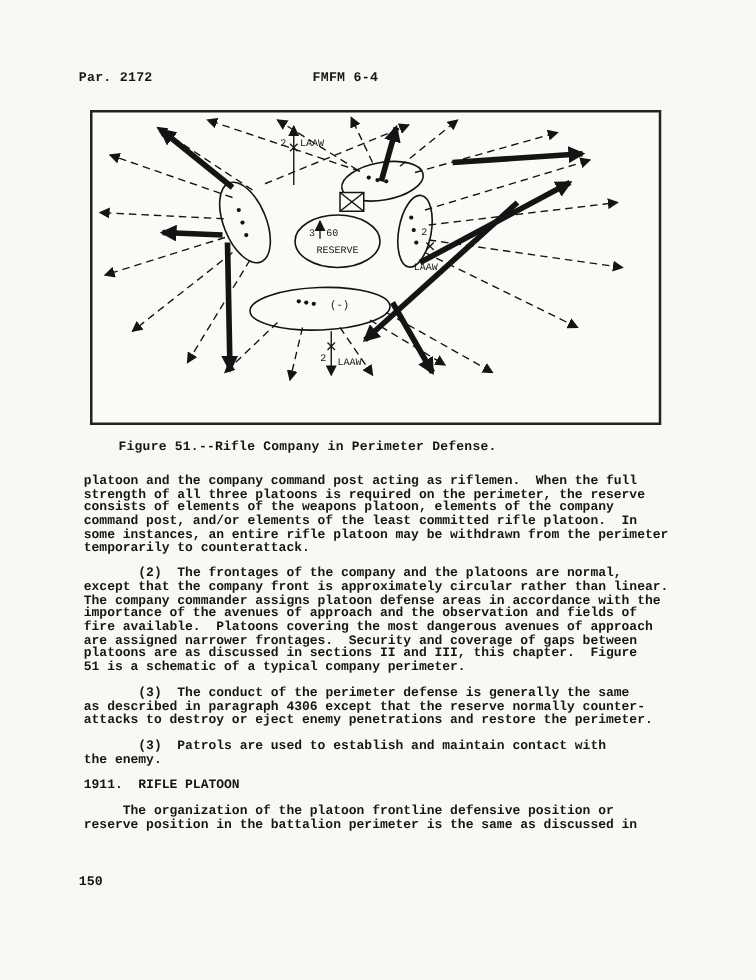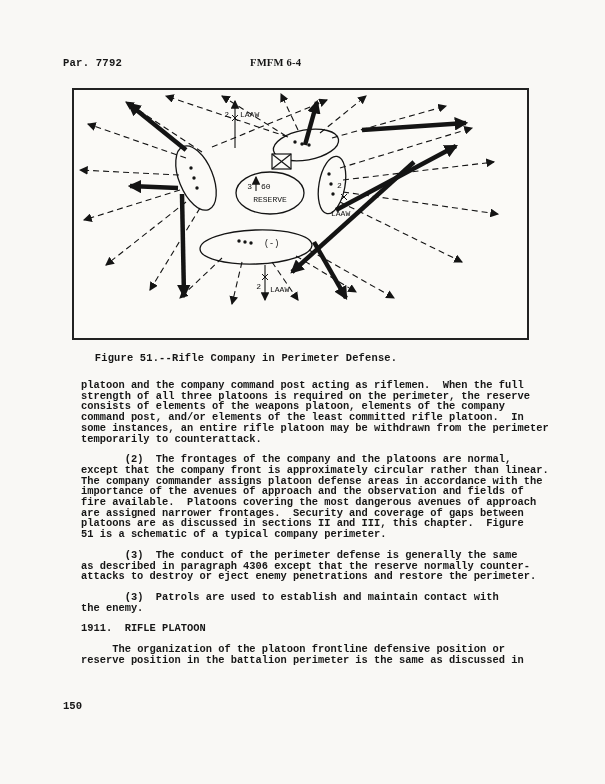--- a/index.html
+++ b/index.html
@@ -6,43 +6,43 @@
   html,body { width:605px; height:784px; }
   body {
     position:relative;
     background:#f9f8f5;
     font-family:"Liberation Mono","DejaVu Sans Mono",monospace;
     color:#161616;
     overflow:hidden;
   }
   .hdr { position:absolute; top:57px; font-size:10.6px; font-weight:bold; letter-spacing:.2px; }
   .hdr-left { left:63px; }
-  .hdr-center { left:250px;font-family:Liberation Serif, serif; }
+  .hdr-center { left:250px; }
   .figure-box {
     position:absolute; left:72px; top:88px; width:457px; height:252px;
     border:2px solid #222; background:#fbfaf7;
   }
   .figure-box svg { width:100%; height:100%; display:block; }
   .caption {
     position:absolute; top:352px; left:0; width:492px;
     text-align:center; font-size:10.4px; font-weight:bold; letter-spacing:.2px;
   }
   .body-text {
-    position:absolute; left:81px; top:380px; width:525px;
+    position:absolute; left:67px; top:380px; width:525px;
     font-size:10.4px; line-height:10.7px; font-weight:bold;
   }
   .body-text p { white-space:pre-wrap; margin:0 0 10px 0; }
   .sec-heading { white-space:pre-wrap; margin:12px 0 11px 0; }
   .page-num { position:absolute; left:63px; top:700px; font-size:10.6px; font-weight:bold; }
   text { font-family:"Liberation Mono","DejaVu Sans Mono",monospace; fill:#141414; }
 </style>
 </head>
 <body>
 
-<div class="hdr hdr-left">Par. 7792</div>
+<div class="hdr hdr-left">Par. 2172</div>
 <div class="hdr hdr-center">FMFM 6-4</div>
 
 <div class="figure-box">
   <svg viewBox="0 0 453 248">
     <defs>
       <marker id="ah" markerWidth="8" markerHeight="8" refX="7" refY="4" orient="auto">
         <path d="M0,0 L8,4 L0,8 z" fill="#141414"></path>
       </marker>
       <marker id="ahb" markerWidth="3" markerHeight="3" refX="2.5" refY="1.5" orient="auto">
         <path d="M0,0 L3,1.5 L0,3 z" fill="#141414"></path>

